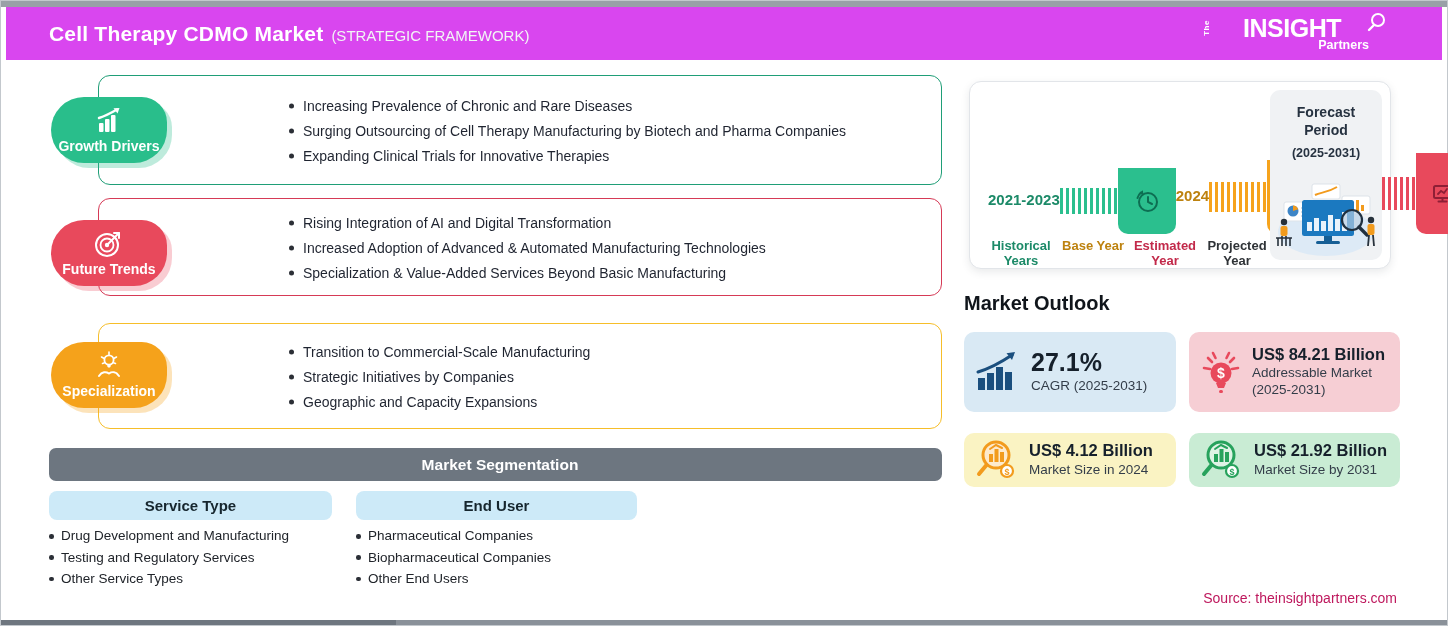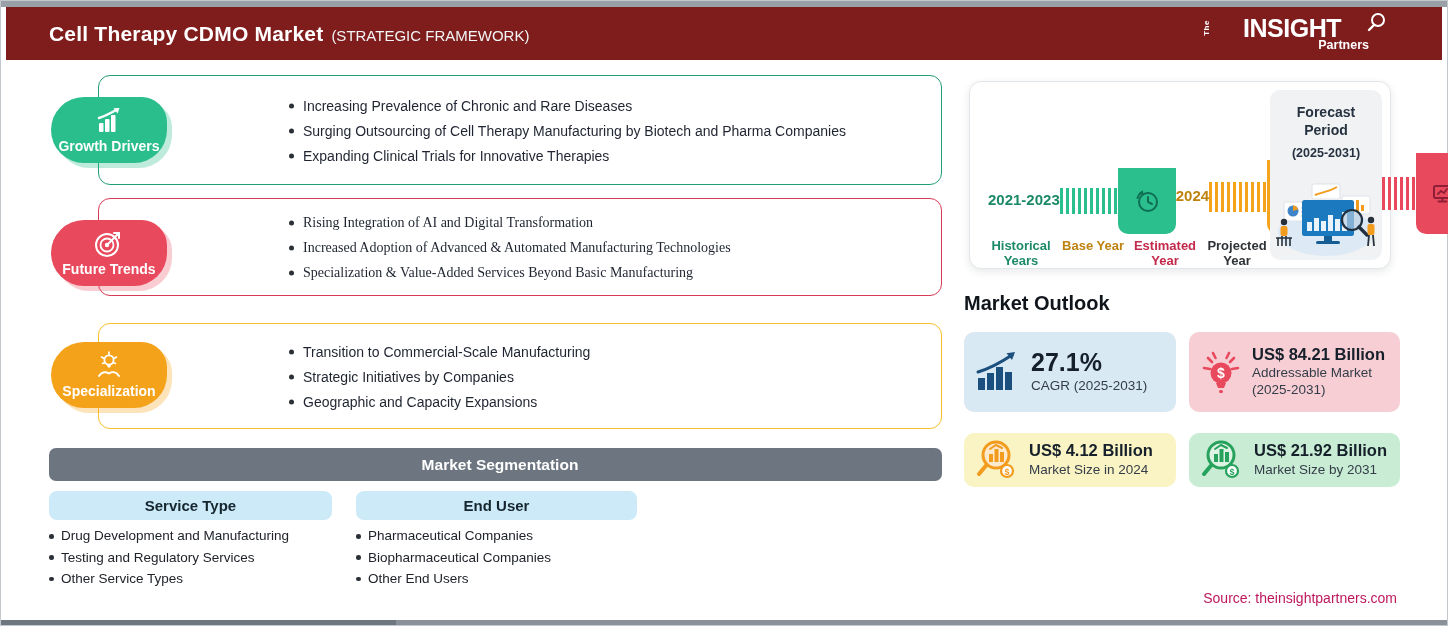--- a/index.html
+++ b/index.html
@@ -2,38 +2,38 @@
 <html><head>
 <meta charset="utf-8">
 <style>
   * { margin:0; padding:0; box-sizing:border-box; }
   html,body { width:1448px; height:626px; }
   body { font-family:"Liberation Sans", sans-serif; background:#ffffff; position:relative; overflow:hidden; }
   .page { position:absolute; inset:0; background:#fff; border:1px solid #c3c8cd; }
   .top-edge { position:absolute; top:0; left:0; right:0; height:6px; background:#99a0a7; }
 
   
-  .header { position:absolute; top:6px; left:5px; right:5px; height:53px; background:#7f1d1d;
+  .header { position:absolute; top:6px; left:5px; right:5px; height:53px; background:#d946ef;
             display:flex; align-items:center; justify-content:space-between; padding:0 43px 0 43px; }
   .header-title { color:#fff; font-size:21px; font-weight:bold; letter-spacing:.2px; }
   .header-subtitle { color:#f2f4f5; font-size:15px; font-weight:500; margin-left:8px; }
   .logo { color:#fff; display:flex; flex-direction:column; align-items:flex-end; line-height:1; margin-right:12px; }
   .logo-row { display:flex; align-items:flex-start; position:relative;gap:30px; }
   .logo-the { font-size:8px; font-weight:bold; transform:rotate(-90deg); transform-origin:center; margin:8px -2px 0 0; letter-spacing:.5px; }
   .logo-insight { font-size:25px; font-weight:bold; letter-spacing:-.5px; }
   .logo-mag { margin:-4px 0 0 -6px; }
   .logo-partners { font-size:12.5px; font-weight:bold; margin:-2px 18px 0 0; }
 
   
   .sec-box { position:absolute; left:97px; width:844px; background:#fff; border-radius:12px; }
   .sec-box ul { list-style:none; position:absolute; left:190px; top:50%; transform:translateY(-50%); }
   .sec-box li { font-size:14px; color:#1f2430; padding:4.5px 0 4.5px 14px; position:relative; white-space:nowrap; }
   .sec-box li::before { content:""; position:absolute; left:0; top:11px; width:5px; height:5px; border-radius:50%; background:#2b2f36; }
   .box-green  { top:74px;  height:110px; border:1.6px solid #1f9e77; }
-  .box-red    { top:197px; height:98px; border:1.6px solid #d63a56;font-family:Liberation Serif, serif; }
+  .box-red    { top:197px; height:98px; border:1.6px solid #d63a56; }
   .box-orange { top:322px; height:106px; border:1.6px solid #f6be2a; }
 
   .badge { position:absolute; left:50px; width:116px; height:66px; border-radius:34px 26px 34px 34px;
            display:flex; flex-direction:column; align-items:center; justify-content:center; z-index:3; }
   .badge-green  { top:96px;  background:#29be8b; box-shadow:5px 5px 0 rgba(41,190,139,.30); }
   .badge-red    { top:219px; background:#e8495c; box-shadow:5px 5px 0 rgba(232,73,92,.28); }
   .badge-orange { top:341px; background:#f5a21b; box-shadow:5px 5px 0 rgba(245,162,27,.30); }
   .badge-label { color:#fff; font-size:14px; font-weight:bold; margin-top:2px; }
   .badge svg { display:block; }
 

